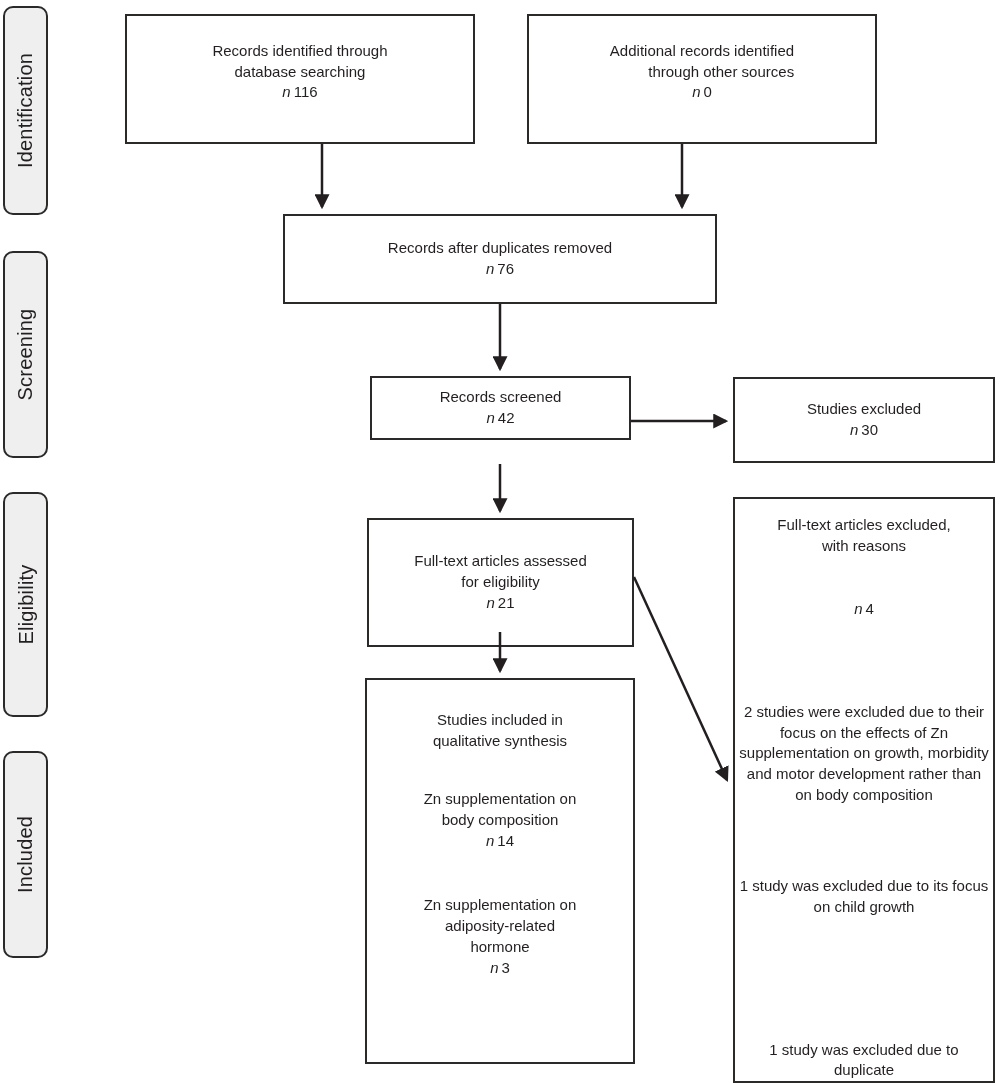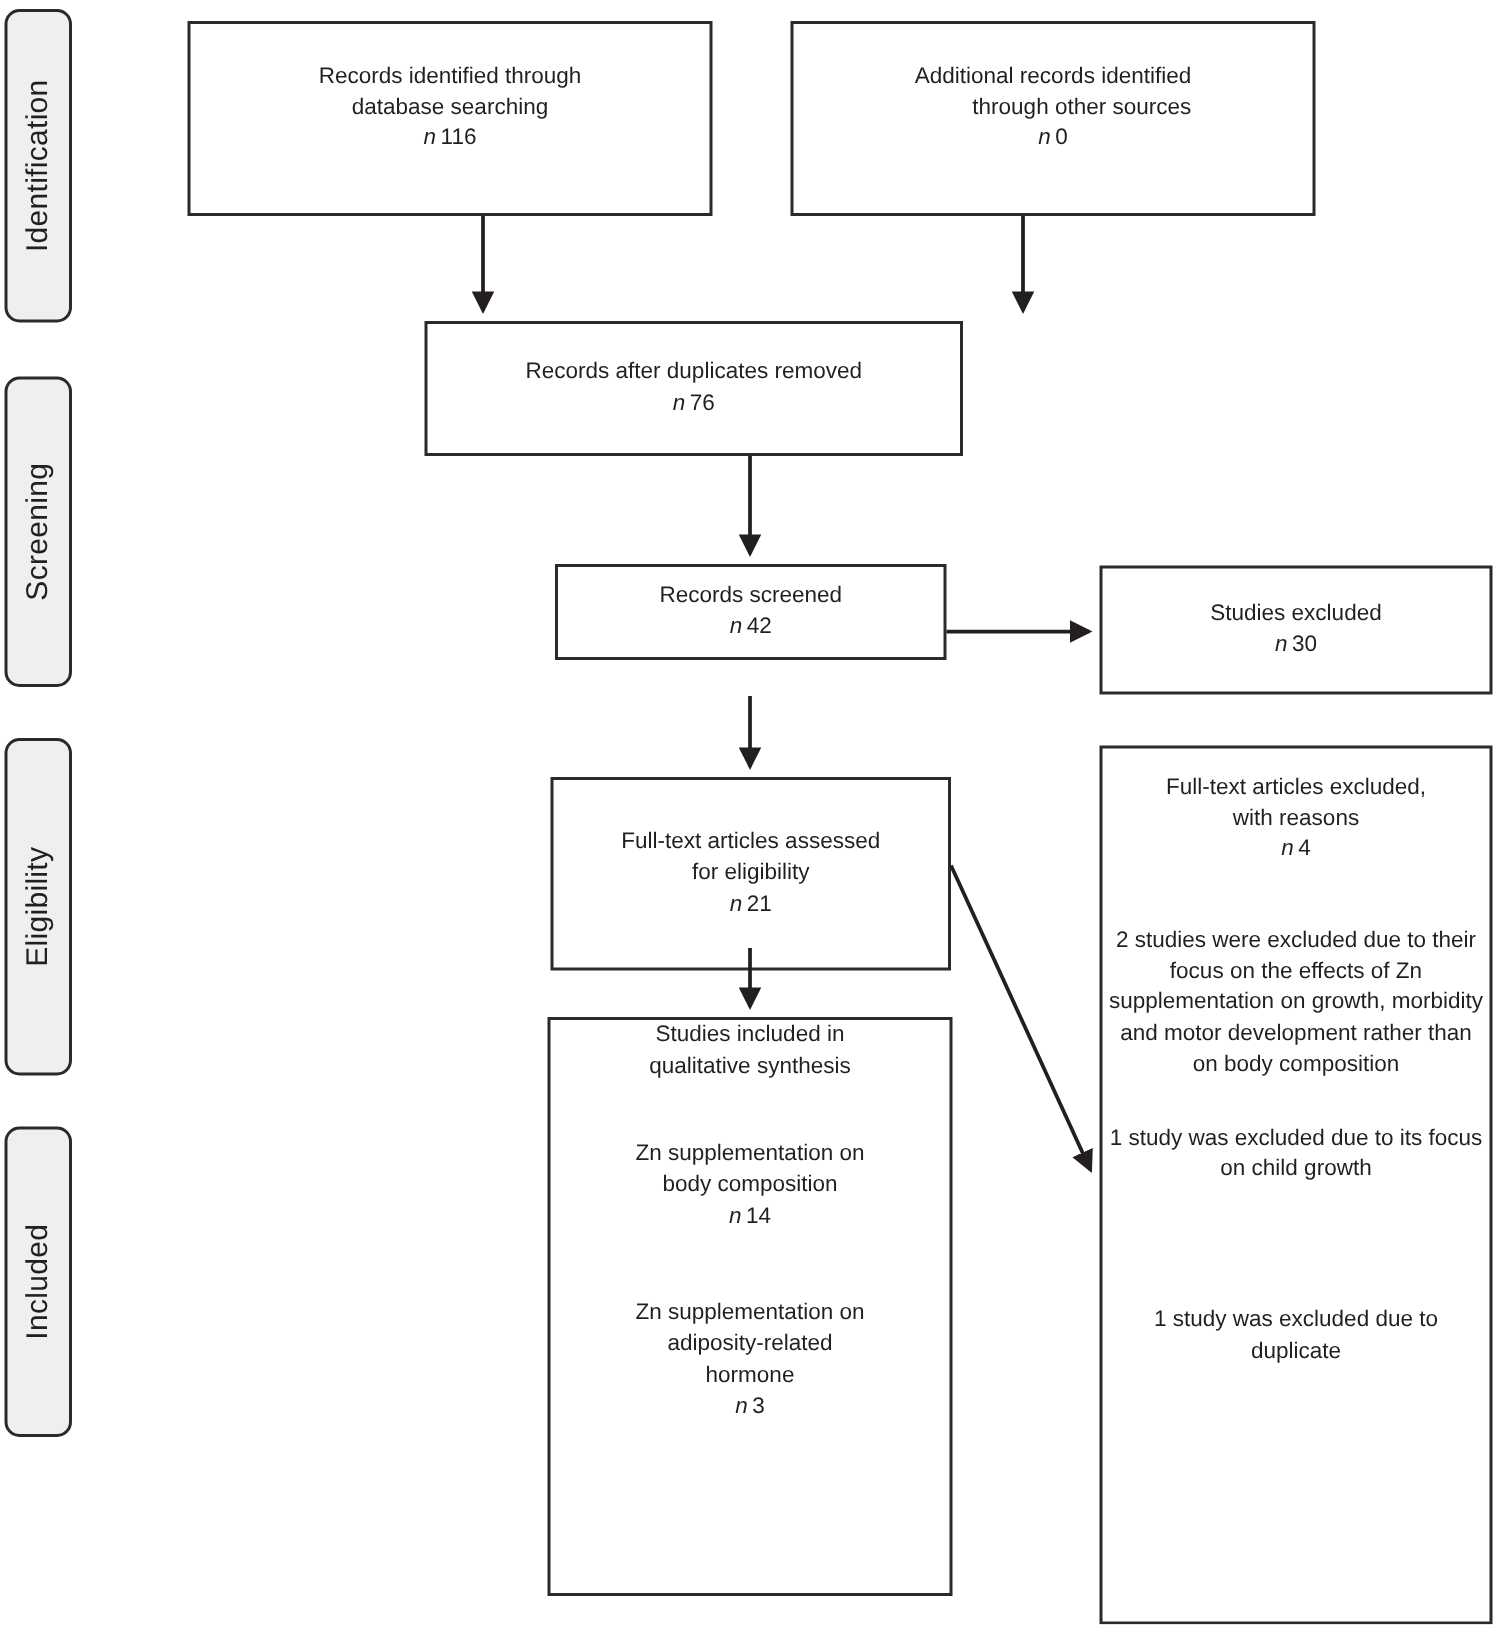--- a/index.html
+++ b/index.html
@@ -53,33 +53,33 @@
     justify-content: center;
     text-align: center;
     font-size: 15px;
     line-height: 1.38;
     color: #231f20;
   }
   .box-text { white-space: pre-line; }
   .n-line .n-sym { font-style: italic; }
   .box-records-db     { left: 125px; top: 14px;  width: 350px; height: 130px; padding-bottom: 14px; }
   .box-records-other  { left: 527px; top: 14px;  width: 350px; height: 130px; padding-bottom: 14px; text-align: right; }
-  .box-duplicates     { left: 283px; top: 214px; width: 359px; height: 90px; }
+  .box-duplicates     { left: 283px; top: 214px; width: 434px; height: 90px; }
   .box-screened       { left: 370px; top: 376px; width: 261px; height: 64px; }
   .box-excluded       { left: 733px; top: 377px; width: 262px; height: 86px; }
   .box-fulltext       { left: 367px; top: 518px; width: 267px; height: 129px; }
   .box-included-study {
     left: 365px; top: 678px; width: 270px; height: 386px;
-    justify-content: flex-start; padding-top: 0;
+    justify-content: flex-start; padding-top: 30px;
   }
   .box-included-study .section-1 { margin-top: 38px; }
   .box-included-study .section-2 { margin-top: 44px; }
   .box-reasons {
     left: 733px; top: 497px; width: 262px; height: 586px;
-    justify-content: flex-start; padding: 16px 4px 0 4px;
+    justify-content: space-between; padding: 16px 4px 0 4px;
   }
   .box-reasons .reason-1 { margin-top: 40px; }
   .box-reasons .reason-2 { margin-top: 28px; }
   .box-reasons .reason-3 { margin-top: 80px; }
 
   
   .arrows {
     position: absolute;
     left: 0; top: 0;
     width: 1001px;

